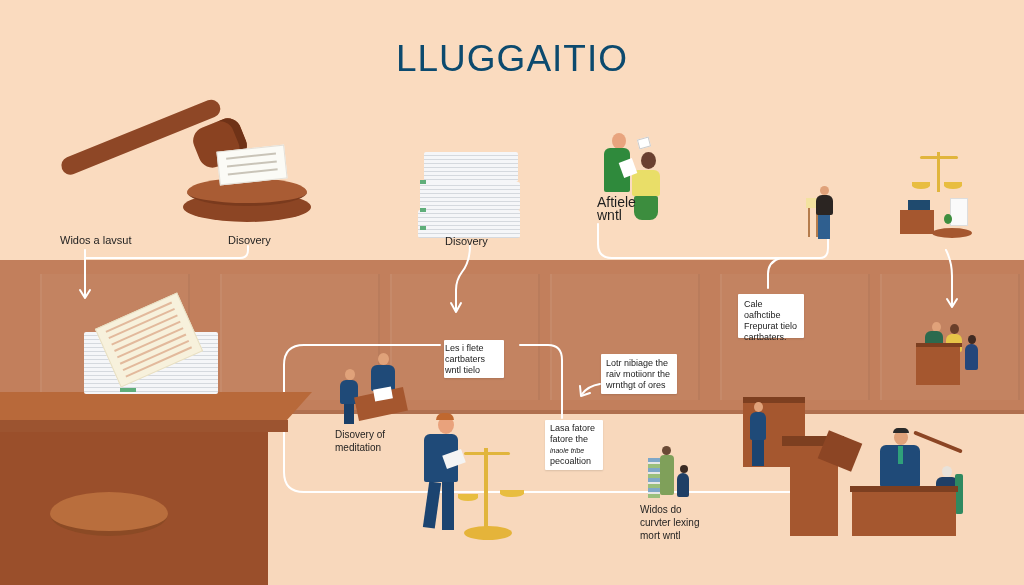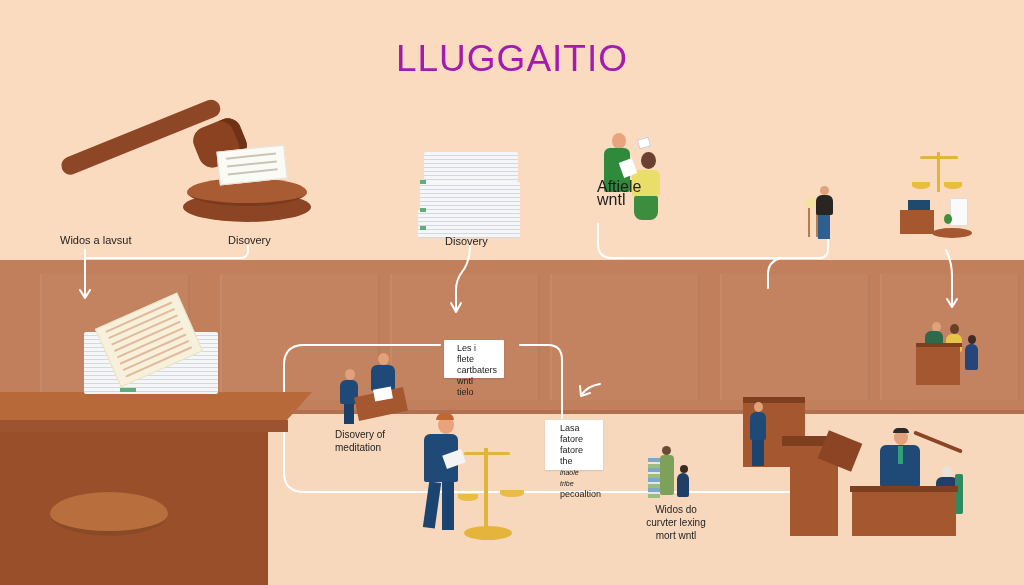--- a/index.html
+++ b/index.html
@@ -8,21 +8,21 @@
   .canvas { position: absolute; left: 0; top: 0; width: 1024px; height: 585px; overflow: hidden; }
 
   
   .band-top { position: absolute; left: 0; top: 0; width: 1024px; height: 260px; background: #fadbbf; }
   .band-wall { position: absolute; left: 0; top: 260px; width: 1024px; height: 154px; background: #c27f5c; }
   .band-wall .panel { position: absolute; top: 14px; height: 126px; border-left: 2px solid rgba(255,255,255,0.06); border-right: 2px solid rgba(0,0,0,0.05); background: rgba(255,255,255,0.03); }
   .band-floor { position: absolute; left: 0; top: 414px; width: 1024px; height: 171px; background: #f8d8bc; }
   .wall-trim { position: absolute; left: 0; top: 410px; width: 1024px; height: 4px; background: #b0704f; }
 
   
-  .title { position: absolute; left: 0; top: 38px; width: 1024px; text-align: center; font-size: 37px; letter-spacing: 1px; color: #a21caf; font-weight: 400; }
+  .title { position: absolute; left: 0; top: 38px; width: 1024px; text-align: center; font-size: 37px; letter-spacing: 1px; color: #0c4a6e; font-weight: 400; }
 
   
   .lbl { position: absolute; font-size: 11px; color: #1e1e1e; line-height: 13px; }
   .box { position: absolute; background: #ffffff; font-size: 10px; line-height: 12px; color: #222; padding: 5px 6px; border-radius: 1px; box-shadow: 0 1px 2px rgba(0,0,0,0.12); }
 
   
   svg.lines { position: absolute; left: 0; top: 0; width: 1024px; height: 585px; pointer-events: none; }
 
   
   .gavel-handle { position: absolute; left: 62px; top: 160px; width: 170px; height: 18px; background: #8e4726; border-radius: 9px; transform: rotate(-22deg); transform-origin: left center; }
@@ -135,21 +135,21 @@
 
   <div class="fig">
     <div class="head" style="left:612px;top:133px;width:14px;height:16px;background:#e8a47e;"></div>
     <div class="body" style="left:604px;top:148px;width:26px;height:44px;background:#2f8a3c;"></div>
     <div class="head" style="left:641px;top:152px;width:15px;height:17px;background:#6a4030;"></div>
     <div class="body" style="left:632px;top:170px;width:28px;height:26px;background:#e9de68;"></div>
     <div class="body" style="left:634px;top:196px;width:24px;height:24px;background:#3c8d3e;border-radius:2px 2px 8px 8px;"></div>
     <div style="position:absolute;left:621px;top:160px;width:14px;height:16px;background:#fff;transform:rotate(-20deg);"></div>
     <div style="position:absolute;left:638px;top:138px;width:12px;height:10px;background:#fff;border:1px solid #ccc;transform:rotate(-15deg);"></div>
   </div>
-  <div class="lbl" style="left:597px;top:180px;font-size:16px;">
+  <div class="lbl" style="left:597px;top:196px;font-size:14px;">
     <div>Aftiele</div>
     <div>wntl</div>
   </div>
 
   <div class="fig">
     <div style="position:absolute;left:808px;top:205px;width:10px;height:32px;border-left:2px solid #b57c4c;border-right:2px solid #b57c4c;"></div>
     <div style="position:absolute;left:806px;top:198px;width:12px;height:10px;background:#f3e2a0;"></div>
     <div class="head" style="left:820px;top:186px;width:9px;height:9px;background:#e0a27a;"></div>
     <div class="body" style="left:816px;top:195px;width:17px;height:20px;background:#2b2522;"></div>
     <div class="leg" style="left:818px;top:215px;width:12px;height:24px;background:#2f5f8f;"></div>
@@ -162,20 +162,25 @@
     <div class="scale-pan" style="left:944px;top:182px;width:18px;"></div>
   </div>
   <div>
     <div class="wood" style="left:900px;top:210px;width:34px;height:24px;"></div>
     <div style="position:absolute;left:908px;top:200px;width:22px;height:10px;background:#1f4a6e;"></div>
     <div style="position:absolute;left:950px;top:198px;width:18px;height:28px;background:#fafafa;border:1px solid #ddd;"></div>
     <div style="position:absolute;left:944px;top:214px;width:8px;height:10px;background:#3e8e3e;border-radius:50%;"></div>
     <div style="position:absolute;left:932px;top:228px;width:40px;height:10px;background:#a5572f;border-radius:50%;"></div>
   </div>
 
+  <div class="box" style="left:738px;top:294px;width:66px;height:44px;font-size:9px;line-height:11px;">
+    <div>Cale oafhctibe</div>
+    <div>Frepurat tielo</div>
+    <div>cartbaters.</div>
+  </div>
 
   <div class="fig">
     <div class="head" style="left:932px;top:322px;width:9px;height:10px;background:#e0a27a;"></div>
     <div class="body" style="left:925px;top:331px;width:18px;height:16px;background:#2c6a4e;"></div>
     <div class="head" style="left:950px;top:324px;width:9px;height:10px;background:#6a3f2a;"></div>
     <div class="body" style="left:946px;top:334px;width:16px;height:18px;background:#e7c548;"></div>
     <div class="wood" style="left:916px;top:345px;width:44px;height:40px;"></div>
     <div class="wood-dark" style="left:916px;top:343px;width:46px;height:4px;"></div>
     <div class="head" style="left:968px;top:335px;width:8px;height:9px;background:#402a22;"></div>
     <div class="body" style="left:965px;top:344px;width:13px;height:26px;background:#24467a;"></div>
@@ -193,26 +198,31 @@
         <i></i>
         <i></i>
         <i></i>
         <i></i>
         <i></i>
         <i></i>
         <i></i>
     </div>
   </div>
 
-  <div class="box" style="left:444px;top:340px;width:60px;height:38px;font-size:9px;line-height:11px;padding:3px 13px;">
+  <div class="box" style="left:444px;top:340px;width:60px;height:38px;font-size:9px;line-height:11px;padding:3px 1px;">
     <div>Les i flete</div>
     <div>cartbaters</div>
     <div>wntl tielo</div>
   </div>
 
+  <div class="box" style="left:601px;top:354px;width:76px;height:40px;font-size:9px;line-height:11px;padding:4px 5px;">
+    <div>Lotr nibiage the</div>
+    <div>raiv motiionr the</div>
+    <div>wrnthgt of ores</div>
+  </div>
 
   <div class="fig">
     <div class="head" style="left:345px;top:369px;width:10px;height:11px;background:#e0a27a;"></div>
     <div class="body" style="left:340px;top:380px;width:18px;height:24px;background:#1f4a78;"></div>
     <div class="leg" style="left:344px;top:404px;width:10px;height:20px;background:#1a3f68;"></div>
     <div class="head" style="left:378px;top:353px;width:11px;height:12px;background:#e0a27a;"></div>
     <div class="body" style="left:371px;top:365px;width:24px;height:26px;background:#1f4a78;"></div>
     <div class="wood" style="left:356px;top:392px;width:50px;height:24px;transform:rotate(-12deg);"></div>
     <div style="position:absolute;left:374px;top:388px;width:18px;height:12px;background:#fff;transform:rotate(-10deg);"></div>
   </div>
@@ -230,35 +240,35 @@
     <div style="position:absolute;left:444px;top:452px;width:20px;height:14px;background:#f4f4f4;transform:rotate(-20deg);"></div>
   </div>
   <div>
     <div class="scale-pole" style="left:484px;top:448px;width:4px;height:84px;"></div>
     <div class="scale-beam" style="left:464px;top:452px;width:46px;"></div>
     <div class="scale-pan" style="left:458px;top:494px;width:20px;"></div>
     <div class="scale-pan" style="left:500px;top:490px;width:24px;"></div>
     <div class="scale-base" style="left:464px;top:526px;width:48px;height:14px;"></div>
   </div>
 
-  <div class="box" style="left:545px;top:420px;width:58px;height:50px;font-size:9px;line-height:11px;padding:3px 15px;">
+  <div class="box" style="left:545px;top:420px;width:58px;height:50px;font-size:9px;line-height:11px;padding:3px 5px;">
     <div>Lasa fatore</div>
     <div>fatore the</div>
     <div style="font-size:7px;font-style:italic;">inaole tribe</div>
     <div>pecoaltion</div>
   </div>
 
   <div class="fig">
     <div style="position:absolute;left:648px;top:458px;width:12px;height:40px;background:repeating-linear-gradient(to bottom,#7fa7c8 0 4px,#e7e7e7 4px 6px,#9bbf7d 6px 10px);"></div>
     <div class="head" style="left:662px;top:446px;width:9px;height:9px;background:#6a4a35;"></div>
     <div class="body" style="left:660px;top:455px;width:14px;height:40px;background:#7fa05a;border-radius:4px 4px 2px 2px;"></div>
     <div class="head" style="left:680px;top:465px;width:8px;height:8px;background:#3b2a22;"></div>
     <div class="body" style="left:677px;top:473px;width:12px;height:24px;background:#1f3f66;"></div>
   </div>
-  <div class="lbl" style="left:640px;top:503px;font-size:10px;text-align:center;width:72px;">
+  <div class="lbl" style="left:640px;top:503px;font-size:10px;width:72px;">
     <div>Widos do</div>
     <div>curvter lexing</div>
     <div>mort wntl</div>
   </div>
 
   <div class="fig">
     <div class="wood" style="left:743px;top:397px;width:62px;height:70px;"></div>
     <div class="wood-dark" style="left:743px;top:397px;width:62px;height:6px;"></div>
     <div class="head" style="left:754px;top:402px;width:9px;height:10px;background:#e0a27a;"></div>
     <div class="body" style="left:750px;top:412px;width:16px;height:28px;background:#1f4a78;"></div>

